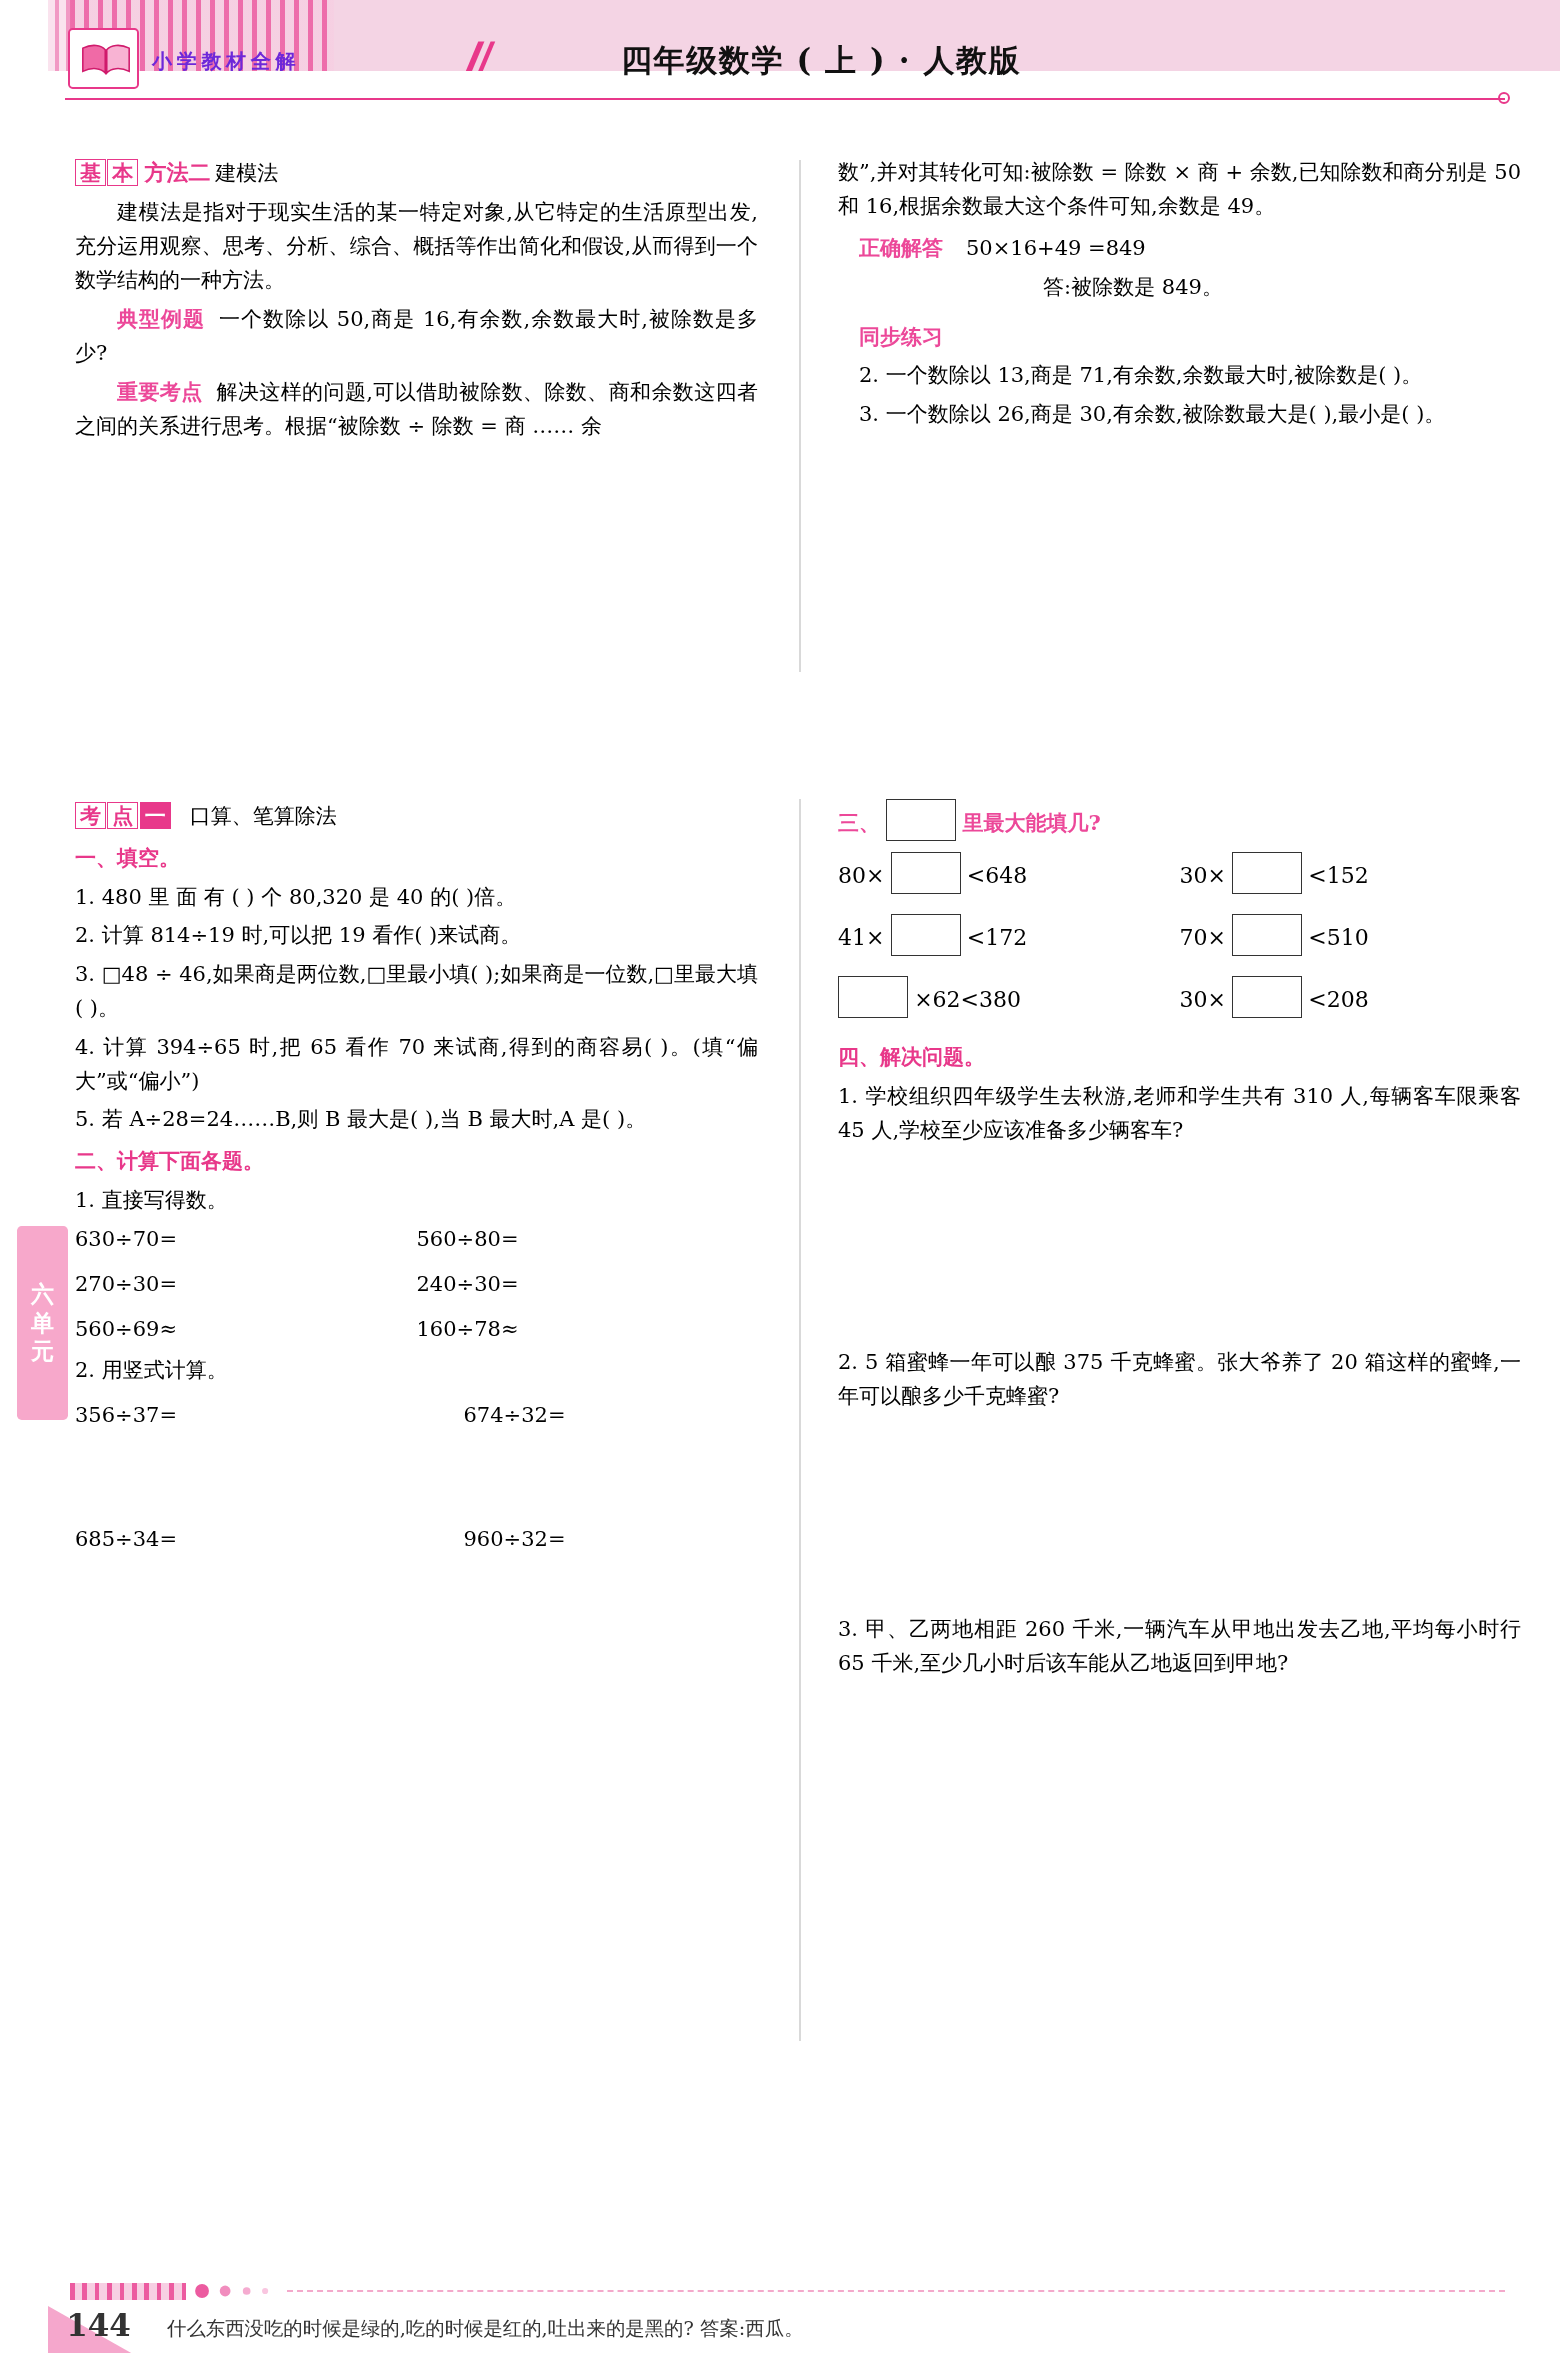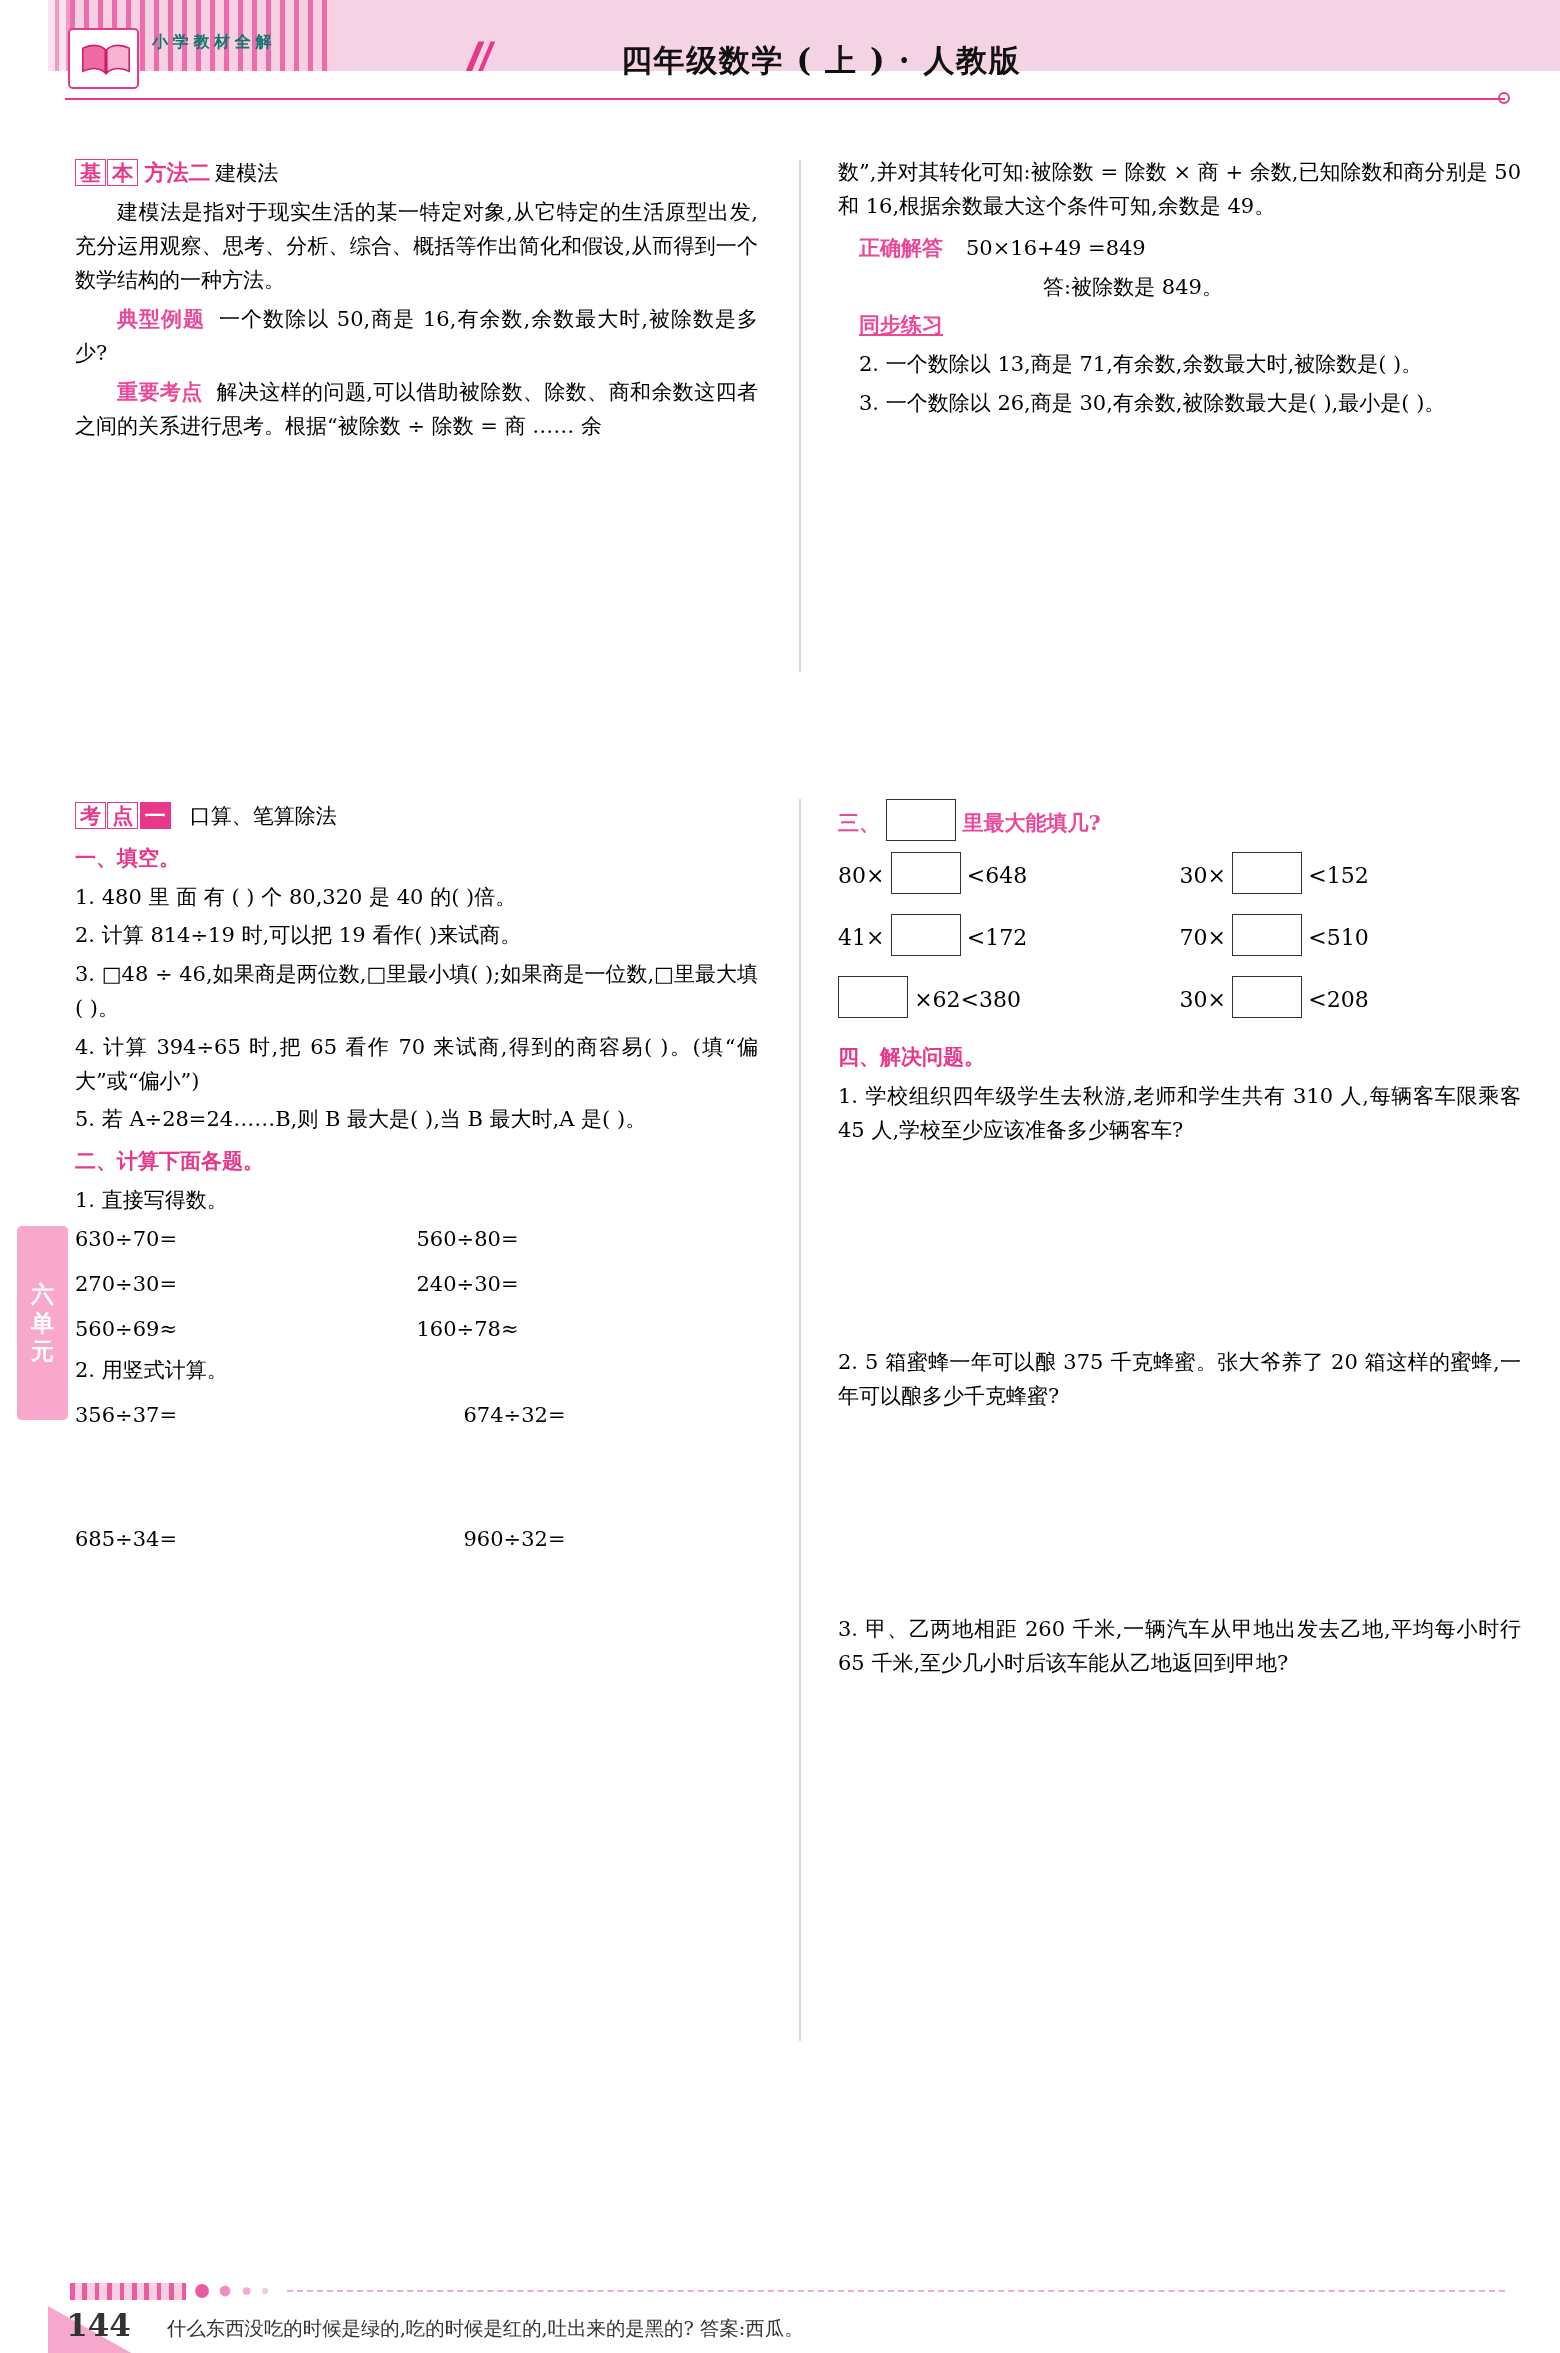--- a/index.html
+++ b/index.html
@@ -38,22 +38,22 @@
   
   .logo-box{
     position:absolute;left:68px;top:28px;width:71px;height:61px;
     background:#ffffff;border:2.3px solid #e8388a;border-radius:4.7px;
     box-sizing:border-box;
   }
   .logo-book{
     position:absolute;left:11px;top:12.4px;width:50px;height:34px;
   }
   .logo-title{
-    position:absolute;left:152px;top:32px;
-    font-size:16px;letter-spacing:4.7px;color:#0f766e;font-weight:bold;
+    position:absolute;left:152px;top:48px;
+    font-size:20px;letter-spacing:4.7px;color:#6d28d9;font-weight:bold;
     font-family:"DejaVu Sans",sans-serif;
   }
   .logo-slash{
     position:absolute;left:461px;top:40px;width:36px;height:34px;
   }
   .header-title{
     position:absolute;left:621px;top:40px;
     font-size:31px;font-weight:bold;color:#111;
     font-family:"DejaVu Serif","Liberation Serif",serif;
     letter-spacing:1.6px;
@@ -232,21 +232,21 @@
       <span class="label-red" style="margin-left:2em;margin-right:14px;">重要考点</span><span>解决这样的问题,可以借助被除数、除数、商和余数这四者之间的关系进行思考。根据“被除数 ÷ 除数 = 商 …… 余</span>
     </p>
   </div>
 
   <div class="col col-r" style="top:155px;">
     <p>数”,并对其转化可知:被除数 = 除数 × 商 + 余数,已知除数和商分别是 50 和 16,根据余数最大这个条件可知,余数是 49。</p>
     <p style="margin-top:7.8px;">
       <span class="label-red" style="margin-left:1em;margin-right:23px;">正确解答</span><span>50×16+49 =849</span>
     </p>
     <p style="text-align:center;padding-right:93px;">答:被除数是 849。</p>
-    <p class="label-red" style="margin-left:1em;margin-top:4px;text-decoration:underline;">同步练习</p>
+    <p class="label-red" style="margin-left:1em;margin-top:16px;">同步练习</p>
     <p style="margin-left:1em;">2. 一个数除以 13,商是 71,有余数,余数最大时,被除数是(        )。</p>
     <p style="margin-left:1em;">3. 一个数除以 26,商是 30,有余数,被除数最大是(        ),最小是(        )。</p>
   </div>
 
 
   <div class="lower-div"></div>
 
   <div class="lower-l col">
     <p class="kaodian">
       <span class="tag-box">考</span><span class="tag-box">点</span><span class="tag-box" style="background:#e8388a;color:#fff;border-color:#e8388a;">一</span>

